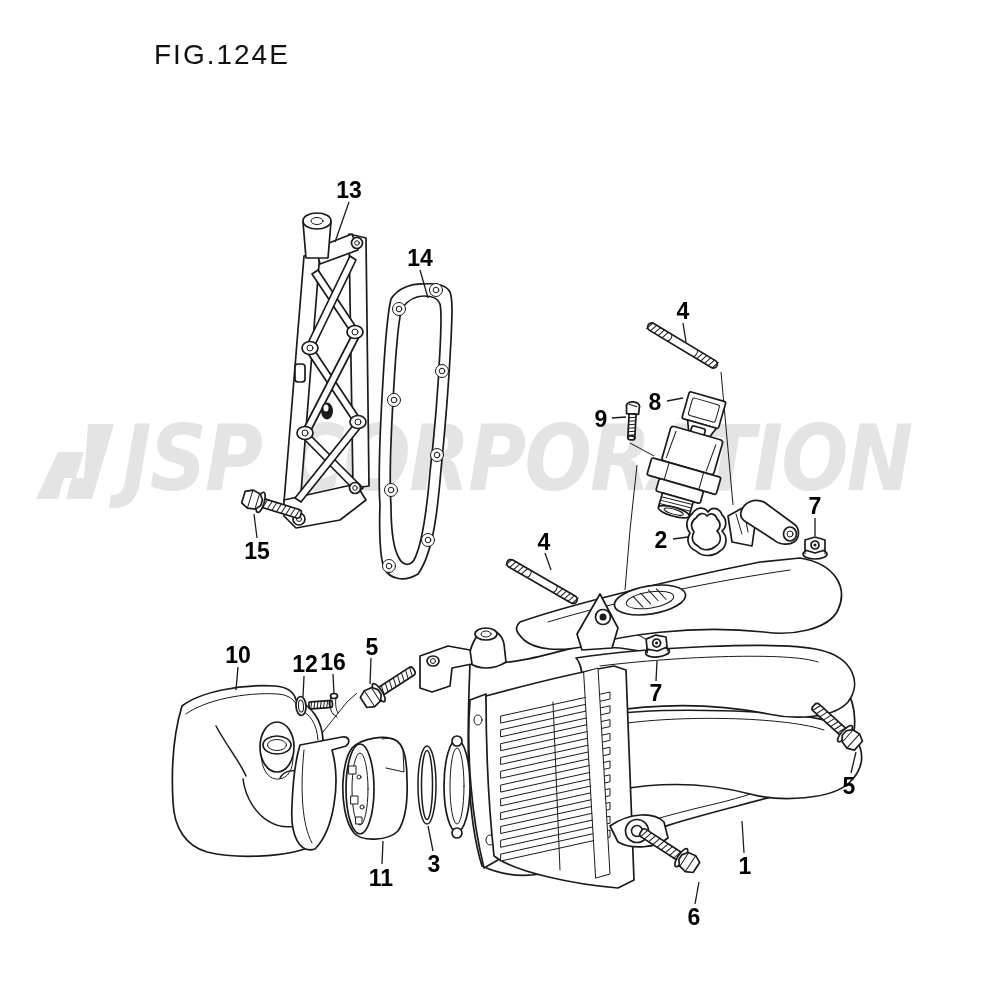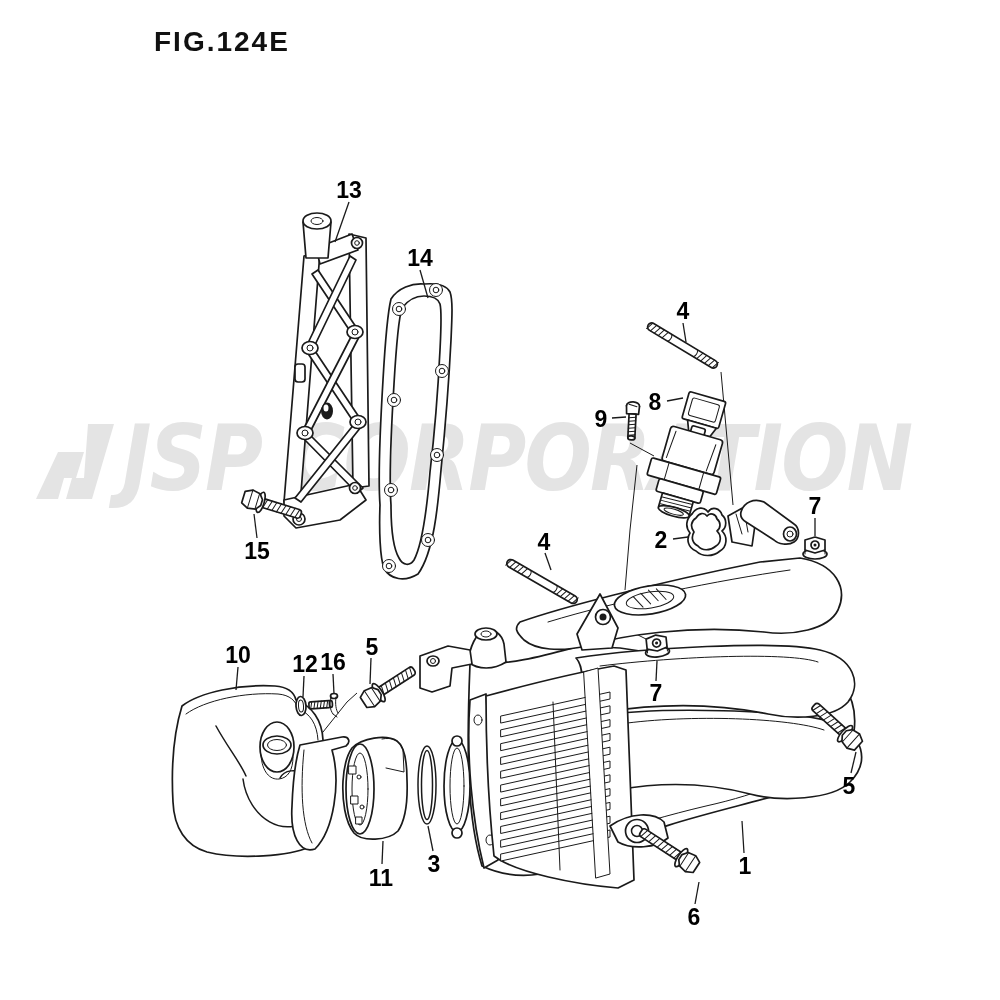--- a/index.html
+++ b/index.html
@@ -4,22 +4,22 @@
 <style>
   html,body{margin:0;padding:0;background:#fff;}
   .stage{position:relative;width:1000px;height:1000px;background:#ffffff;overflow:hidden;
          font-family:"Liberation Sans",sans-serif;}
   .watermark-layer{position:absolute;inset:0;z-index:1;}
   .watermark-text{position:absolute;left:122px;top:414px;font-family:"DejaVu Sans",sans-serif;
     font-style:italic;font-weight:800;font-size:90px;letter-spacing:-2px;color:#e4e4e4;
     white-space:nowrap;transform:scaleX(0.88);transform-origin:left center;line-height:1;}
   .watermark-logo{position:absolute;left:36px;top:420px;}
   .diagram-svg{position:absolute;inset:0;z-index:2;}
-  .page-title{position:absolute;left:154px;top:26px;z-index:3;font-size:28px;color:#111;
-    letter-spacing:2px;font-weight:700;text-align:right;}
+  .page-title{position:absolute;left:154px;top:39px;z-index:3;font-size:28px;color:#111;
+    letter-spacing:2px;font-weight:400;text-align:right;}
   
   .o{fill:#ffffff;stroke:#1a1a1a;stroke-width:1.7;stroke-linejoin:round;stroke-linecap:round;}
   .l{fill:none;stroke:#1a1a1a;stroke-width:1.5;stroke-linecap:round;stroke-linejoin:round;}
   .t{stroke-width:1;}
   .d{fill:#1a1a1a;stroke:none;}
   .plabel{font-family:"Liberation Sans",sans-serif;font-size:23px;font-weight:bold;fill:#000;}
   .leader{fill:none;stroke:#1a1a1a;stroke-width:1.3;}
   .asmline{fill:none;stroke:#1a1a1a;stroke-width:1;}
 </style>
 </head>

